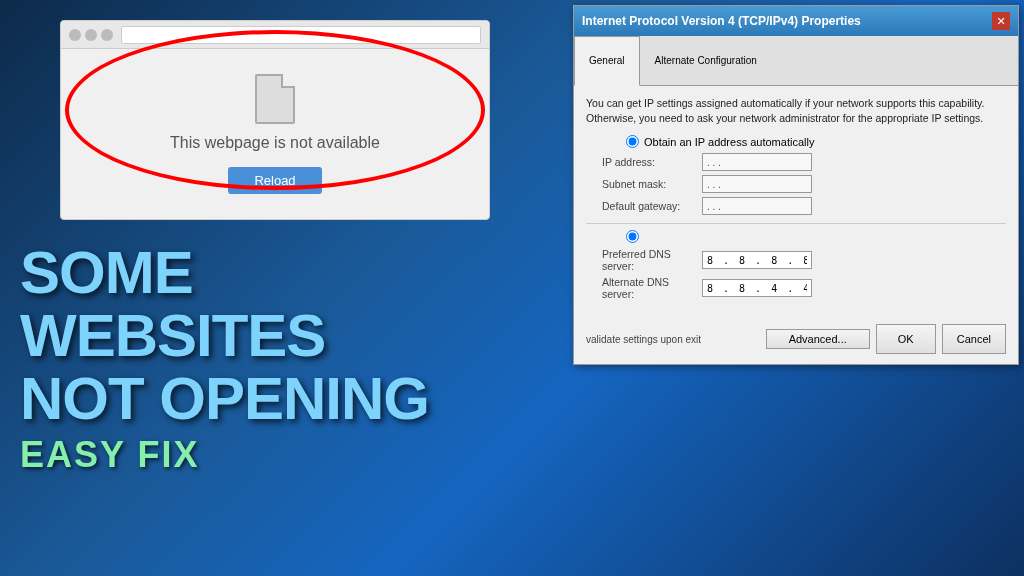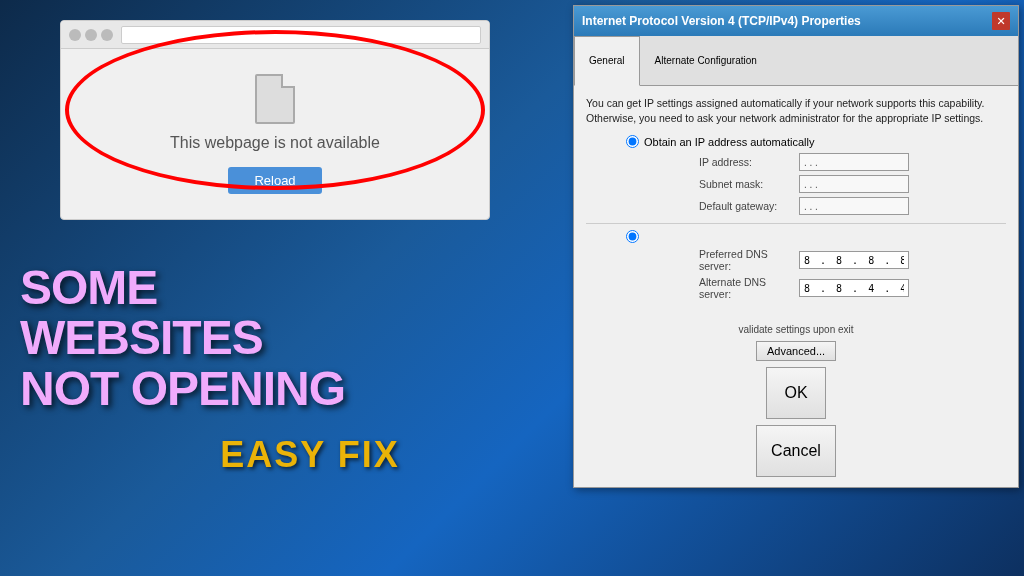--- a/index.html
+++ b/index.html
@@ -131,36 +131,35 @@
     
     .big-text {
       position: absolute;
       bottom: 0;
       left: 0;
       right: 0;
       padding: 10px 20px 20px 20px;
     }
 
     .main-title {
-      font-size: 48px;
+      font-size: 60px;
       font-weight: 900;
-      color: #f0abfc;
+      color: #7dd3fc;
       line-height: 1.05;
       text-transform: uppercase;
       text-shadow: 3px 3px 6px rgba(0,0,0,0.7);
       letter-spacing: -1px;
     }
 
     .sub-title {
       font-size: 36px;
       font-weight: 900;
-      color: #eab308;
+      color: #86efac;
       text-transform: uppercase;
-      text-align: center;
-      margin-top: 20px;
+      margin-top: 4px;
       text-shadow: 2px 2px 4px rgba(0,0,0,0.7);
       letter-spacing: 2px;
     }
 
     
     .dialog {
       position: absolute;
       top: 5px;
       right: 5px;
       width: 446px;
@@ -248,21 +247,20 @@
 
     .field-grid {
       margin-left: 16px;
       margin-bottom: 8px;
     }
 
     .field-row {
       display: flex;
       align-items: center;
       margin-bottom: 4px;
-      justify-content: center;
     }
 
     .field-label {
       width: 100px;
       font-size: 10.5px;
       color: #444;
     }
 
     .field-input {
       width: 110px;
@@ -286,40 +284,39 @@
       border-top: 1px solid #ccc;
       margin: 6px 0;
     }
 
     .dialog-footer {
       display: flex;
       justify-content: flex-end;
       padding: 6px 12px 10px;
       gap: 6px;
       align-items: center;
-      flex-direction: column;
     }
 
     .validate-text {
       font-size: 10px;
       color: #444;
       flex: 1;
     }
 
     .win-btn {
-      padding: 16px 14px;
-      font-size: 16px;
+      padding: 8px 14px;
+      font-size: 11px;
       background: linear-gradient(180deg, #f5f5f5, #e0e0e0);
       border: 1px solid #999;
       cursor: pointer;
       min-width: 60px;
     }
 
     .advanced-btn {
-      padding: 3px 10px;
+      padding: 3px 22px;
       font-size: 11px;
       background: linear-gradient(180deg, #f5f5f5, #e0e0e0);
       border: 1px solid #999;
       cursor: pointer;
     }
   </style>
 </head>
 <body>
 
 <div class="bg"></div>

